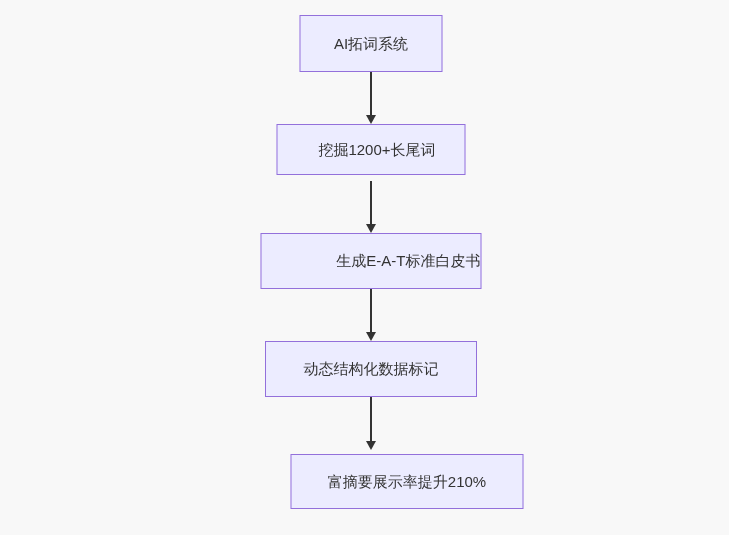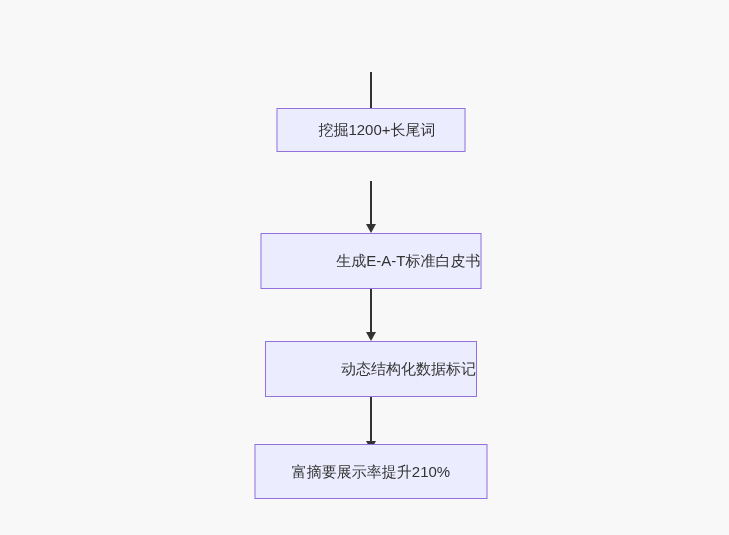--- a/index.html
+++ b/index.html
@@ -26,24 +26,24 @@
     color: #333333;
     display: flex;
     align-items: center;
     justify-content: center;
     font-size: 15px;
     line-height: 1.2;
     text-align: center;
     white-space: nowrap;
   }
   .node-1 { top: 15px;  width: 143px; height: 57px; }
-  .node-2 { top: 108px; width: 189px; height: 44px; padding-left: 12px; }
+  .node-2 { top: 124px; width: 189px; height: 51px; padding-left: 12px; }
   .node-3 { top: 233px; width: 221px; height: 56px; justify-content: flex-end; }
-  .node-4 { top: 341px; width: 212px; height: 56px; justify-content: flex-end; }
-  .node-5 { top: 444px; width: 233px; height: 55px; }
+  .node-4 { top: 341px; width: 212px; height: 56px; }
+  .node-5 { top: 454px; width: 233px; height: 55px; margin-left: 36px; }
 
   .edge {
     position: absolute;
     left: 371px;
     transform: translateX(-50%);
     width: 10px;
     display: flex;
     flex-direction: column;
     align-items: center;
   }
@@ -63,20 +63,23 @@
     border-left: 5px solid transparent;
     border-right: 5px solid transparent;
     border-top: 9px solid #333333;
   }
 </style>
 </head>
 <body>
 
 <div class="canvas">
 
+  <div class="node node-1">
+    <span>AI拓词系统</span>
+  </div>
 
   <div class="edge edge-1">
     <div class="edge-line"></div>
     <div class="edge-head"></div>
   </div>
 
   <div class="node node-2">
     <span>挖掘1200+长尾词</span>
   </div>
 

